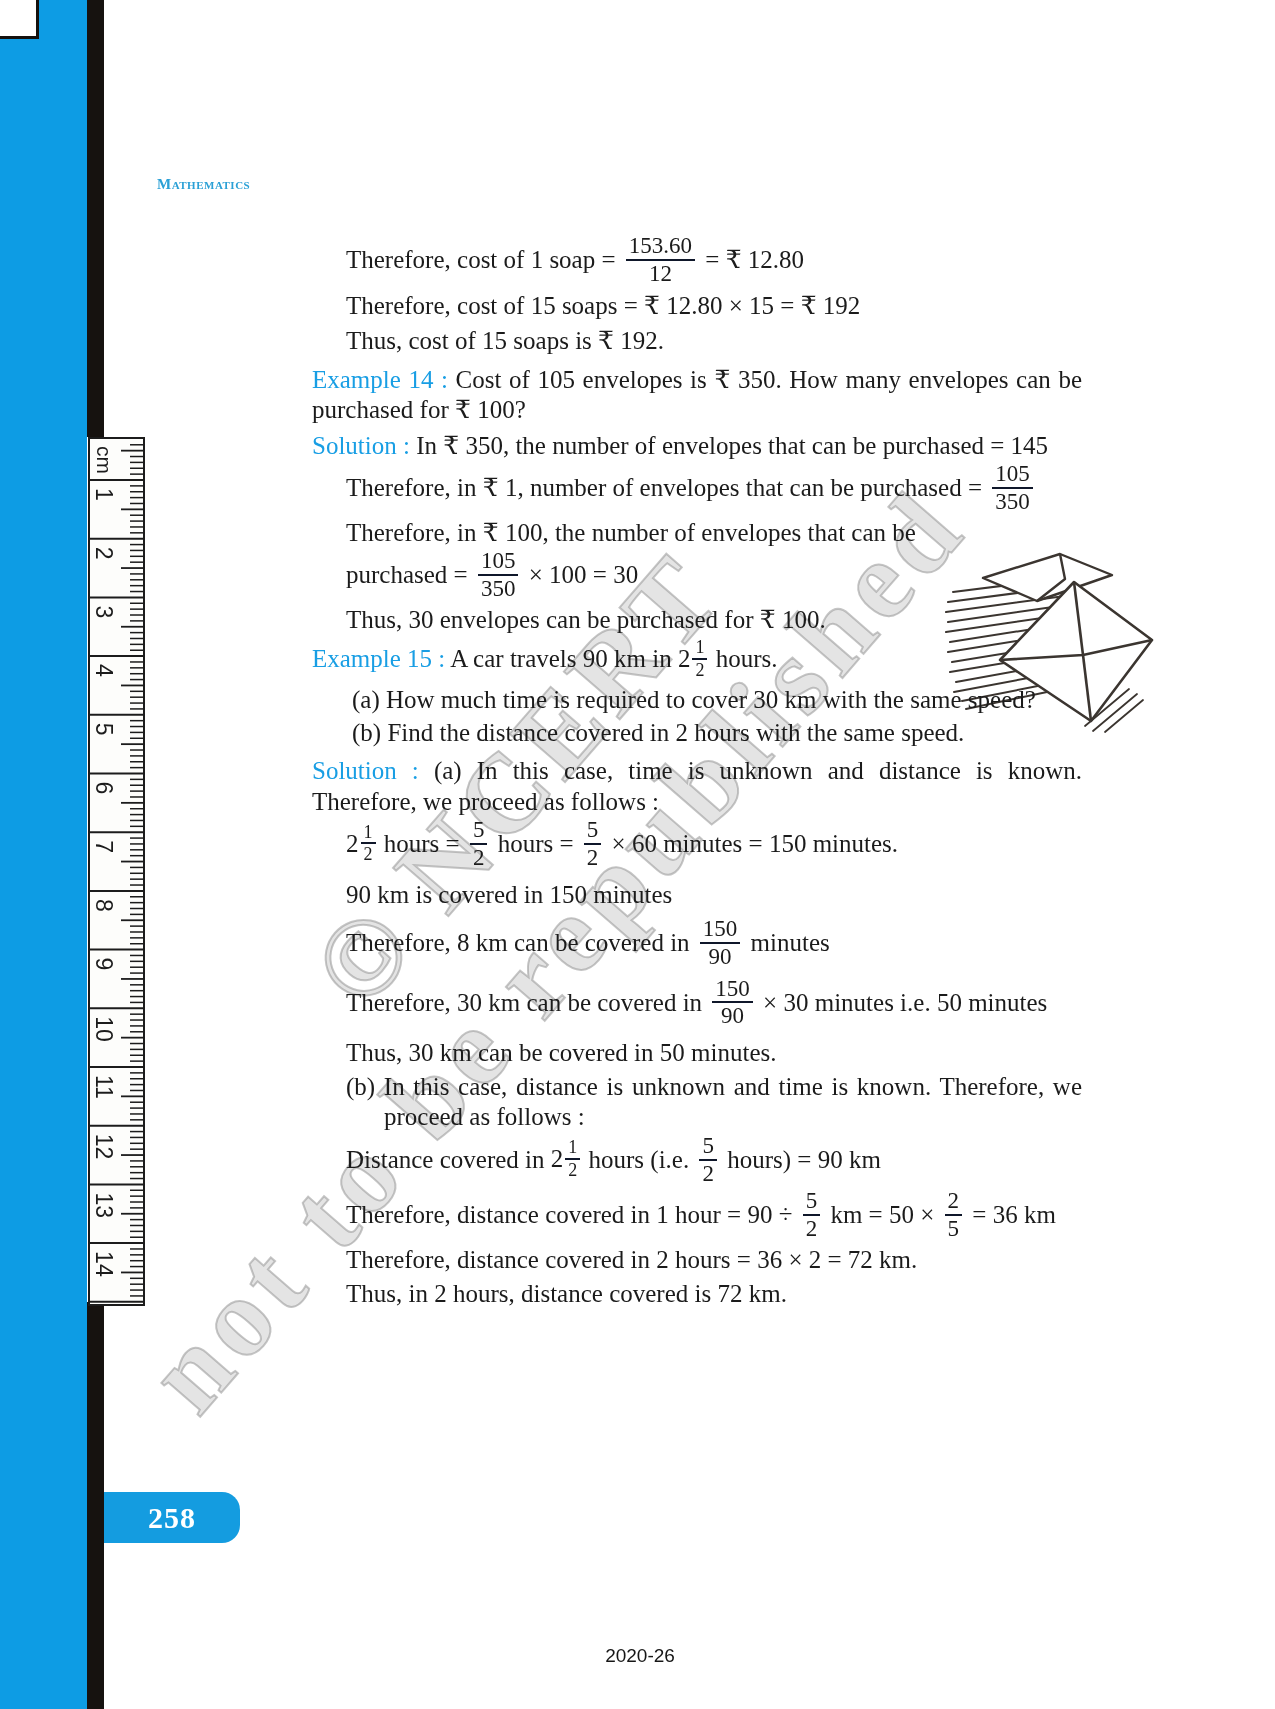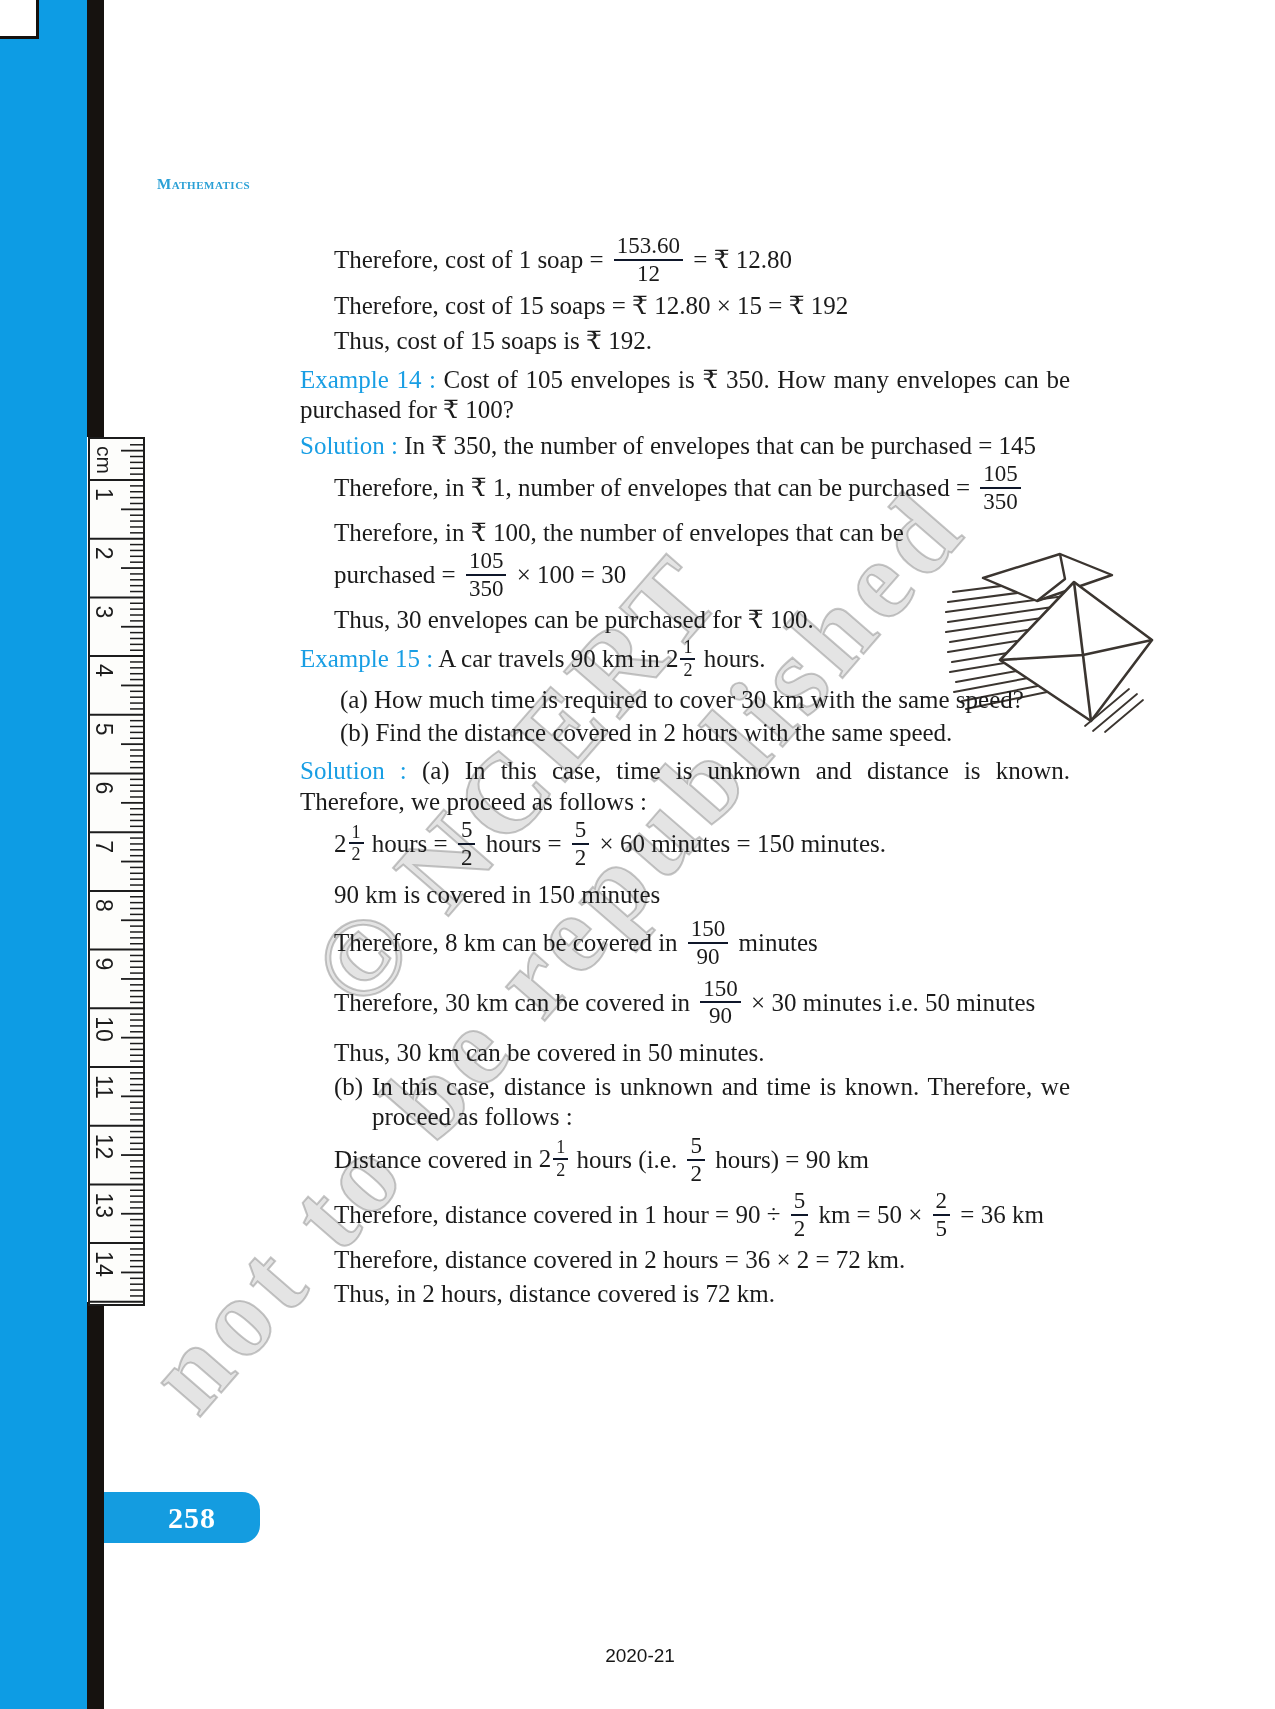--- a/index.html
+++ b/index.html
@@ -15,21 +15,21 @@
     border-right:3px solid #14110e;border-bottom:3px solid #14110e;}
   .bar{position:absolute;left:87px;width:17px;background:#16120f;}
   .bar.top{top:0;height:437px;}
   .bar.bottom{top:1302px;height:407px;}
   .ruler-wrap{position:absolute;left:88px;top:437px;width:57px;height:869px;z-index:3;}
   
   .page-badge{
     position:absolute;left:104px;top:1492px;width:136px;height:51px;
     background:#149ce0;border-radius:0 18px 18px 0;
     display:flex;align-items:center;justify-content:center;
-    color:#ffffff;font-weight:bold;font-size:30px;letter-spacing:1px;z-index:4;padding-left:20px;
+    color:#ffffff;font-weight:bold;font-size:30px;letter-spacing:1px;z-index:4;
   }
   
   .running-head{
     position:absolute;left:157px;top:176px;
     font-variant:small-caps;font-weight:bold;font-size:15px;
     color:#2aa0d6;letter-spacing:0.5px;z-index:3;
   }
   
   .wm{
     position:absolute;white-space:nowrap;z-index:1;
@@ -42,21 +42,21 @@
   #wm2{left:170px;top:1330px;}
   
   .envelopes{position:absolute;left:933px;top:548px;width:238px;height:195px;z-index:2;}
   
   .footer-year{
     position:absolute;left:560px;top:1645px;width:160px;text-align:center;
     font-family:"Liberation Sans","DejaVu Sans",sans-serif;font-size:19px;color:#161616;z-index:3;
   }
   
   .content{
-    position:absolute;left:300px;top:236px;width:770px;z-index:2;
+    position:absolute;left:312px;top:236px;width:770px;z-index:2;
     font-size:25px;line-height:1.22;
   }
   .content p{margin:0 0 5px 0;}
   .just{text-align:justify;}
   .ind{padding-left:34px;}
   .ind2{padding-left:40px;}
   .hang{padding-left:72px;text-indent:-38px;}
   .mt4{margin-top:4px!important;}
   .mt6{margin-top:6px!important;}
   .mt8{margin-top:8px!important;}
@@ -333,13 +333,13 @@
   <p class="ind gap3"><span>Distance covered in </span><span class="mx"><span class="w">2</span><span class="fr"><span class="n">1</span><span class="d">2</span></span></span><span> hours (i.e. </span><span class="fr"><span class="n">5</span><span class="d">2</span></span><span> hours) = 90 km</span></p>
 
   <p class="ind gap3"><span>Therefore, distance covered in 1 hour = 90 ÷ </span><span class="fr"><span class="n">5</span><span class="d">2</span></span><span> km = 50 × </span><span class="fr"><span class="n">2</span><span class="d">5</span></span><span> = 36 km</span></p>
 
   <p class="ind gap3">Therefore, distance covered in 2 hours = 36 × 2 = 72 km.</p>
 
   <p class="ind">Thus, in 2 hours, distance covered is 72 km.</p>
 
 </div>
 
-<div class="footer-year">2020-21</div>
+<div class="footer-year">2020-26</div>
 
 </body></html>

